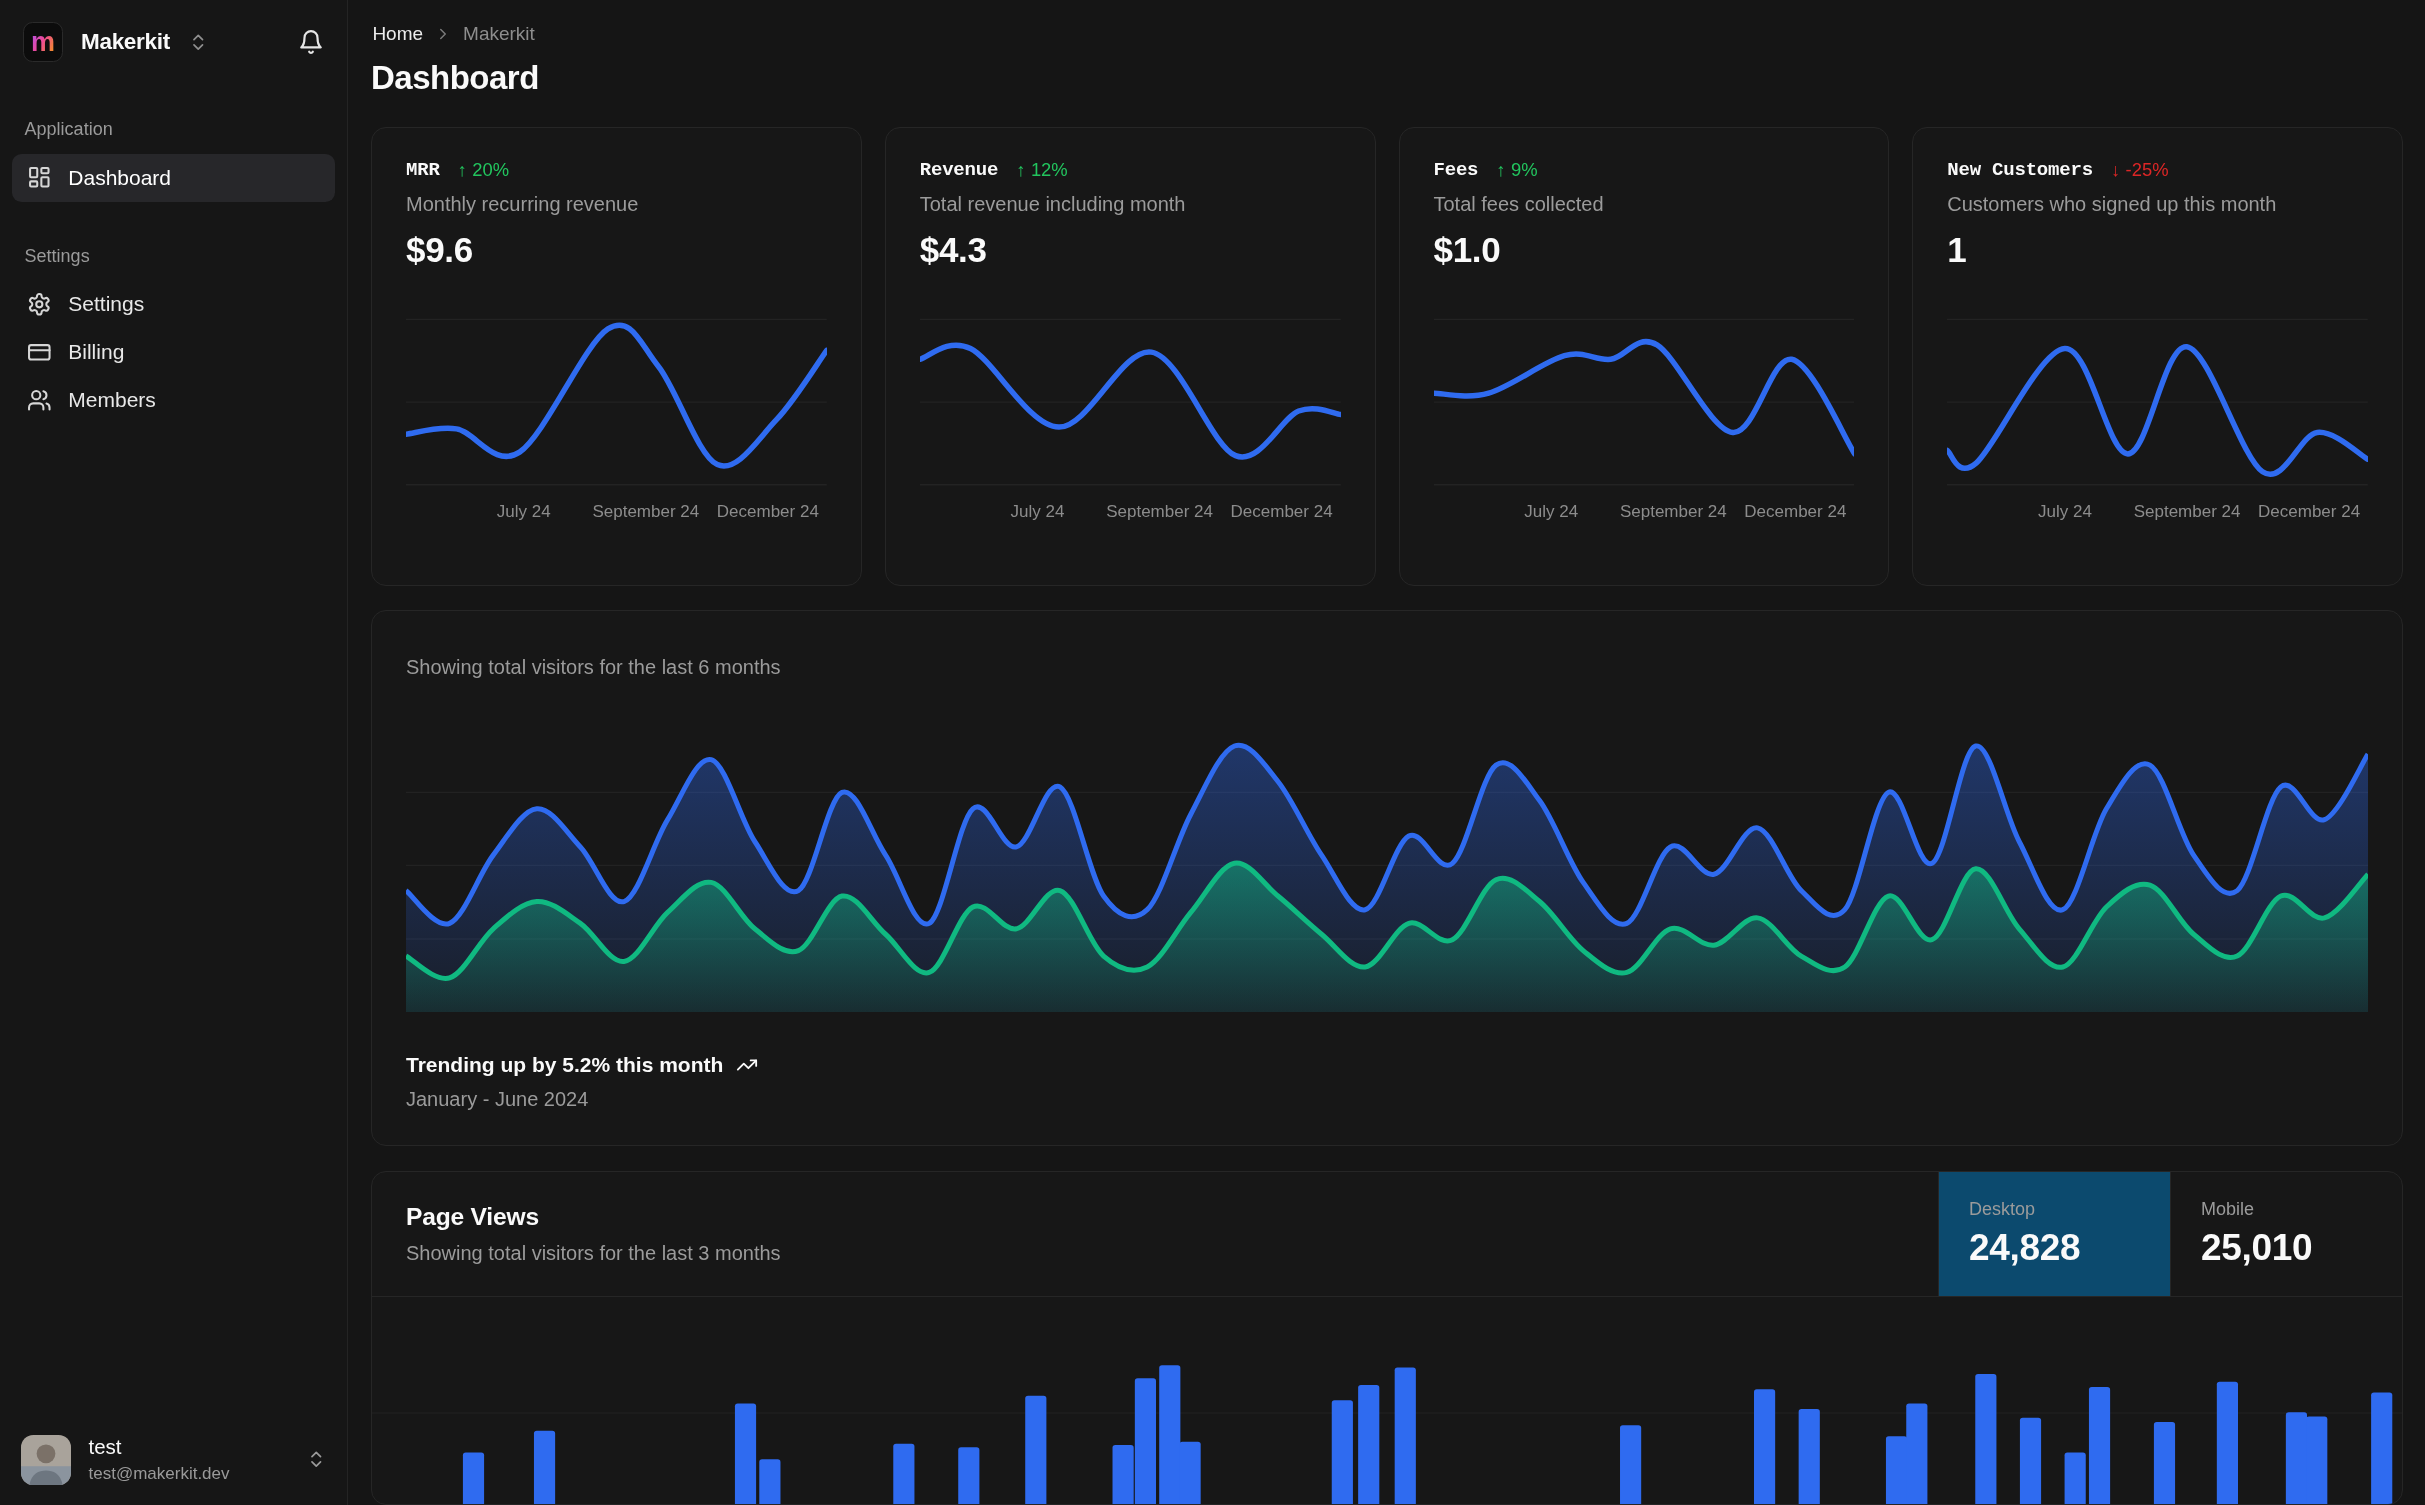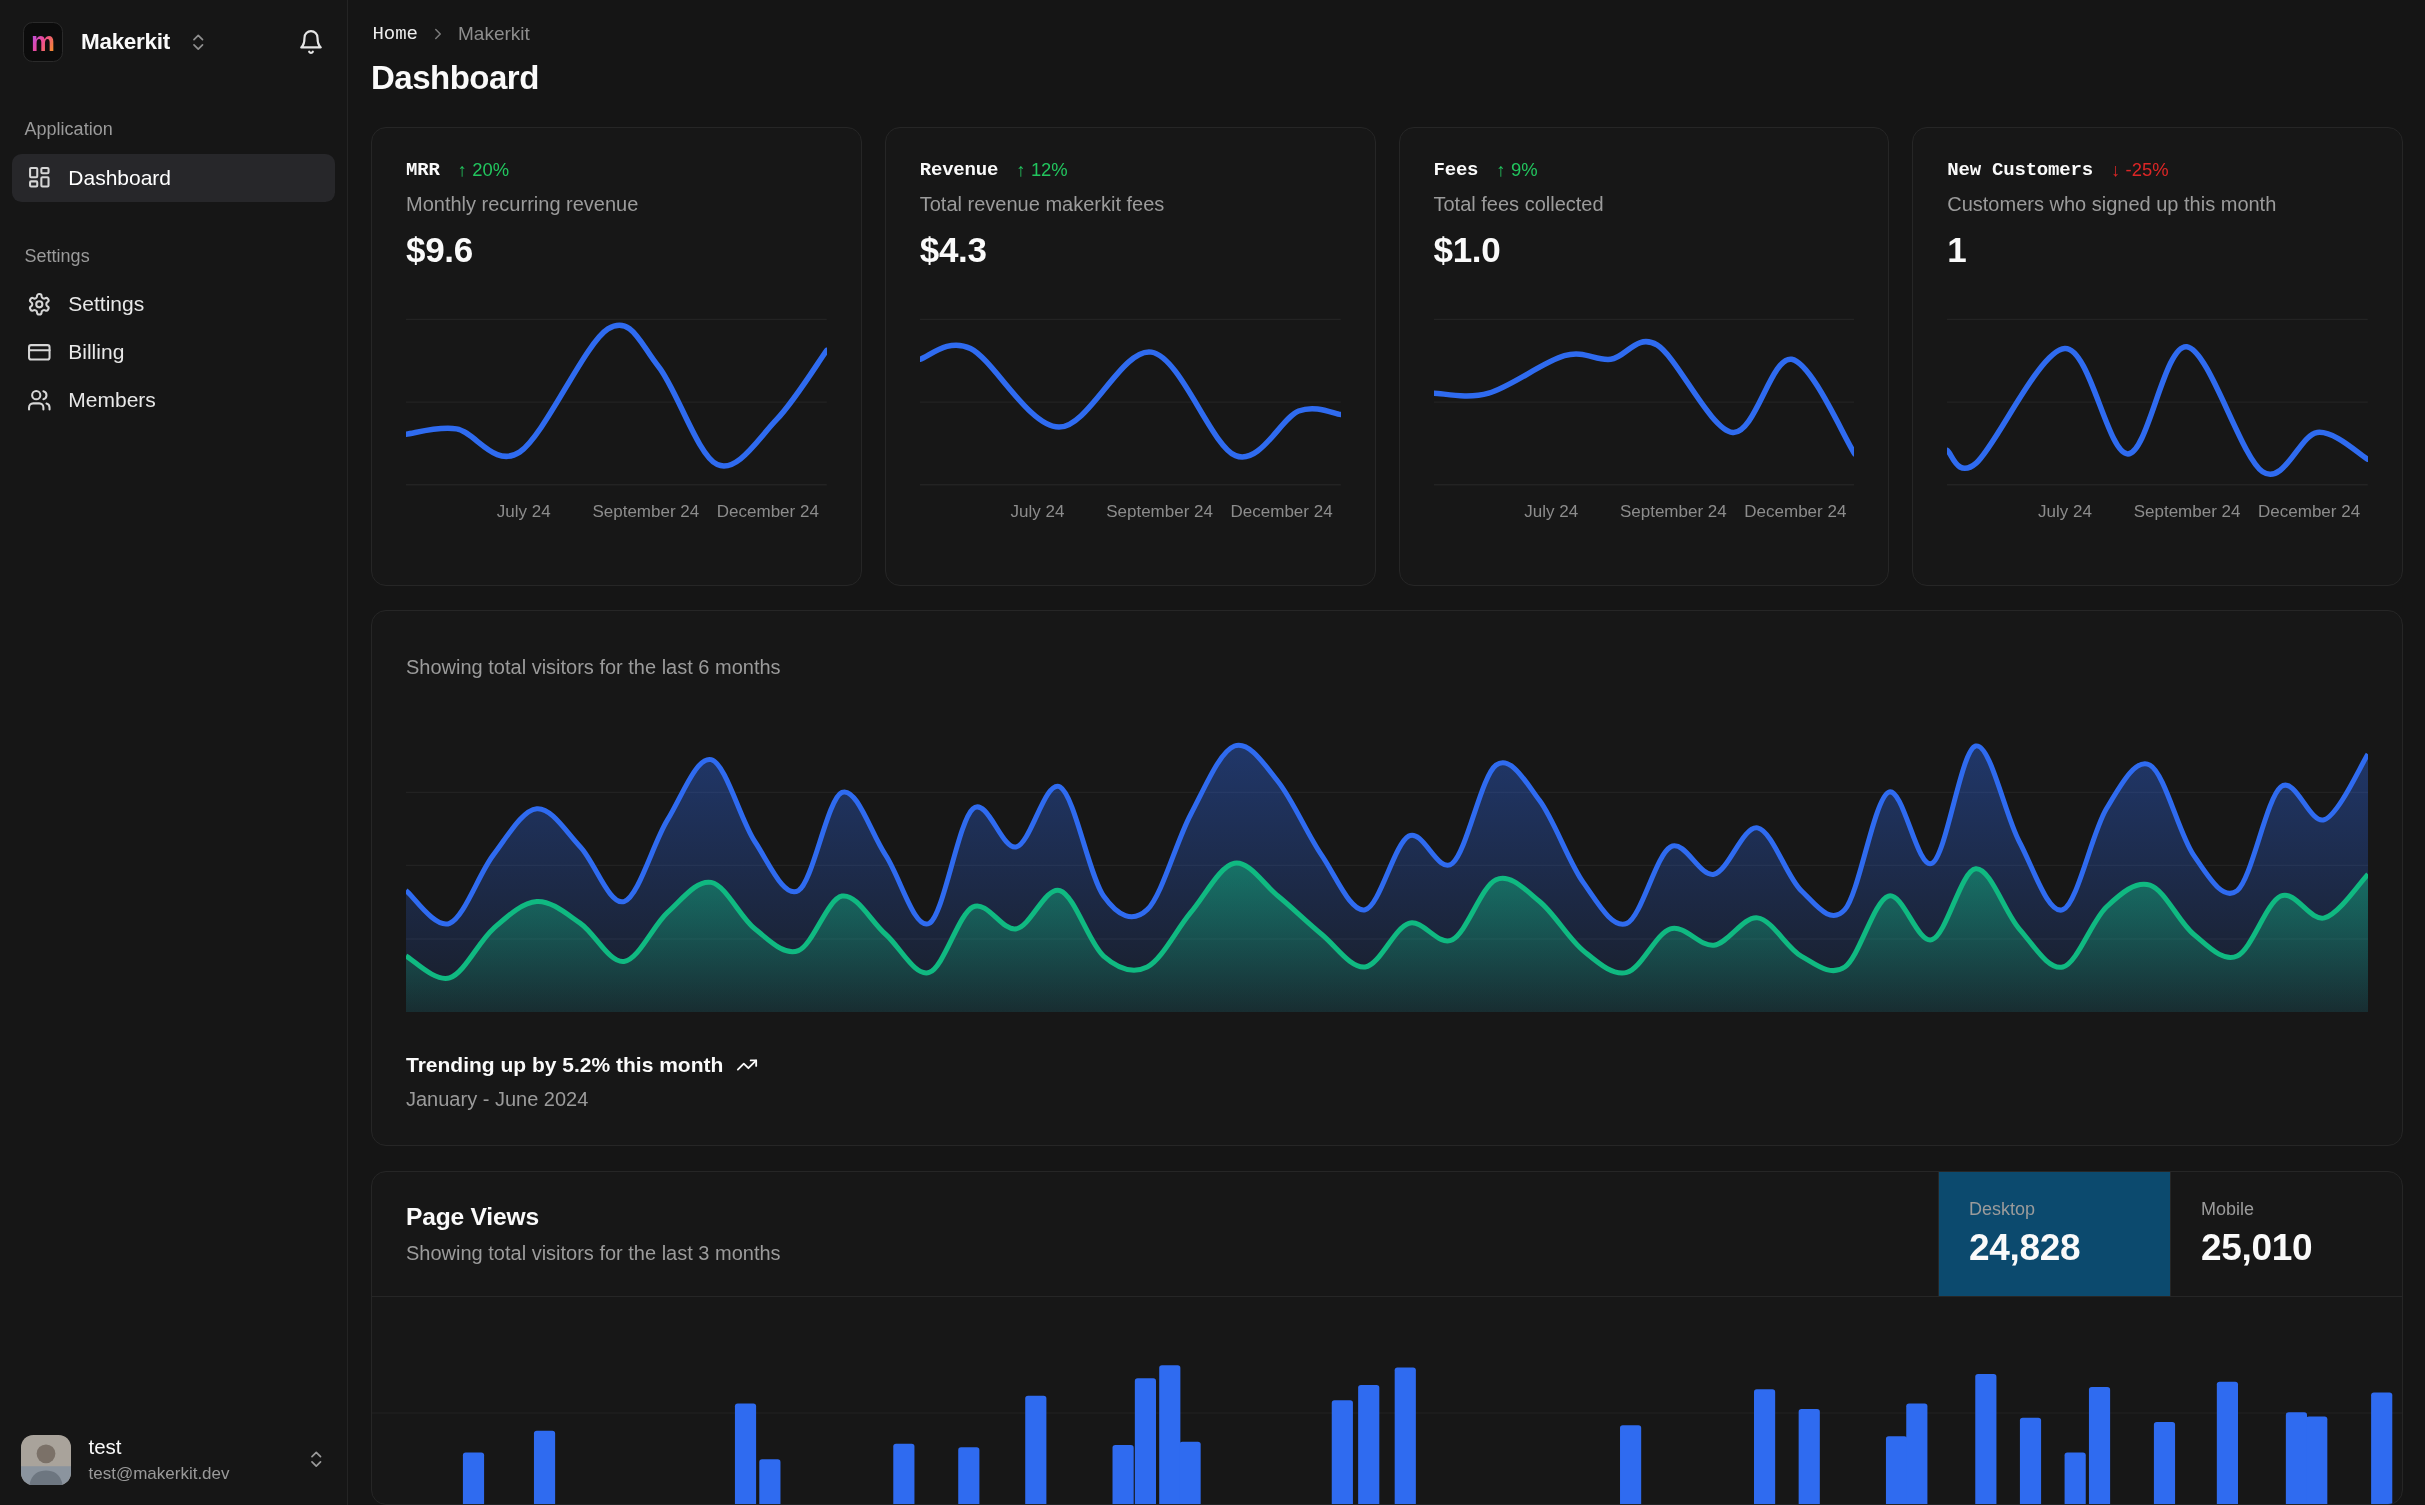--- a/index.html
+++ b/index.html
@@ -48,21 +48,21 @@
   .nav-footer { margin-top:auto; padding:20.5px 20.5px; display:flex; align-items:center; gap:18px; }
   .avatar { width:50px; height:50px; border-radius:12.3px; overflow:hidden; flex:none; }
   .user-meta { display:flex; flex-direction:column; gap:4.1px; flex:1; }
   .user-name { font-size:20.5px; color:#fafafa; }
   .user-email { font-size:17px; color:#9a9a9a; }
   .user-sel { color:#9a9a9a; }
 
   
   .main { flex:1; padding:23px 23px 0 23px; display:flex; flex-direction:column; }
   .breadcrumb { display:flex; align-items:center; gap:11px; font-size:19px; padding-left:1.4px; }
-  .bc-home { color:#ececec; cursor:pointer;font-family:Liberation Mono, monospace; }
+  .bc-home { color:#ececec; cursor:pointer; }
   .bc-sep { color:#7a7a7a; display:flex; }
   .bc-current { color:#8d8d8d; }
   .page-title { font-size:33px; font-weight:700; letter-spacing:-0.5px; margin-top:13.6px; }
 
   .cards-row { display:grid; grid-template-columns:repeat(4,1fr); gap:23px; margin-top:30px; }
   .card {
     border:1.4px solid #262626; border-radius:15px; background:#171717;
   }
   .stat-card { padding:31px 34px 24.6px 34px; height:459px; display:flex; flex-direction:column; }
   .stat-head { display:flex; align-items:center; gap:18px; }
@@ -222,21 +222,21 @@
     </div>
 
     <div class="card stat-card">
       <div class="stat-head">
         <span class="stat-title">Revenue</span>
         <span class="trend up">
             <span>↑</span>
             <span>12%</span>
           </span>
       </div>
-      <div class="stat-sub">Total revenue makerkit fees</div>
+      <div class="stat-sub">Total revenue including month</div>
       <div class="stat-value">$4.3</div>
       <div class="spark-wrap">
         <svg class="spark" viewBox="0 0 620 310" preserveAspectRatio="none">
             <line x1="0" x2="620" y1="40" y2="40" stroke="#232323" stroke-width="2"></line>
             <line x1="0" x2="620" y1="165" y2="165" stroke="#232323" stroke-width="2"></line>
             <line x1="0" x2="620" y1="290" y2="290" stroke="#232323" stroke-width="2"></line>
             <path d="M 0,100.19999999999999 C 12.399999999999999,97.49999999999999 40.29999999999999,66.89999999999999 74.39999999999999,84 C 108.5,101.10000000000001 160.16666666666669,201.9 204.60000000000002,202.8 C 249.03333333333336,203.70000000000002 297.6,82.19999999999997 341,89.39999999999998 C 384.4,96.59999999999998 428.8333333333333,231.15 465,246 C 501.1666666666667,260.85 532.1666666666666,188.85 558,178.5 C 583.8333333333334,168.15 609.6666666666666,182.99999999999997 620,183.89999999999998" stroke="#2f6bf0" stroke-width="5.5" fill="none" stroke-linecap="round" vector-effect="non-scaling-stroke"></path>
           </svg>
         <div class="x-labels">
           <span class="x-l1">July 24</span>

